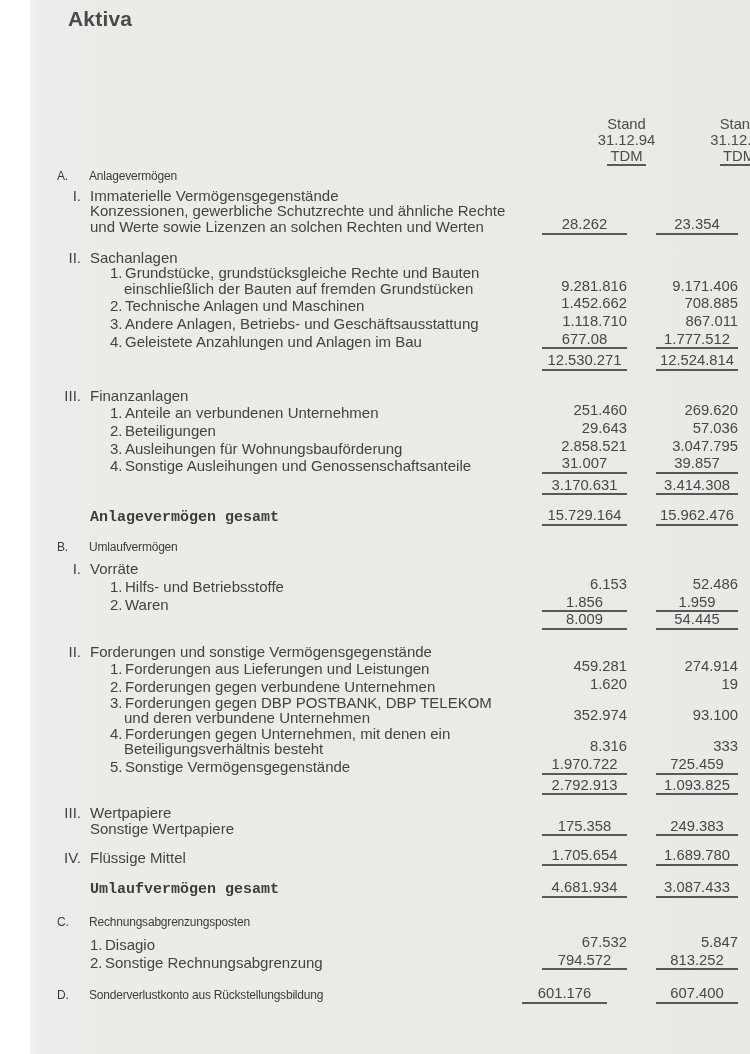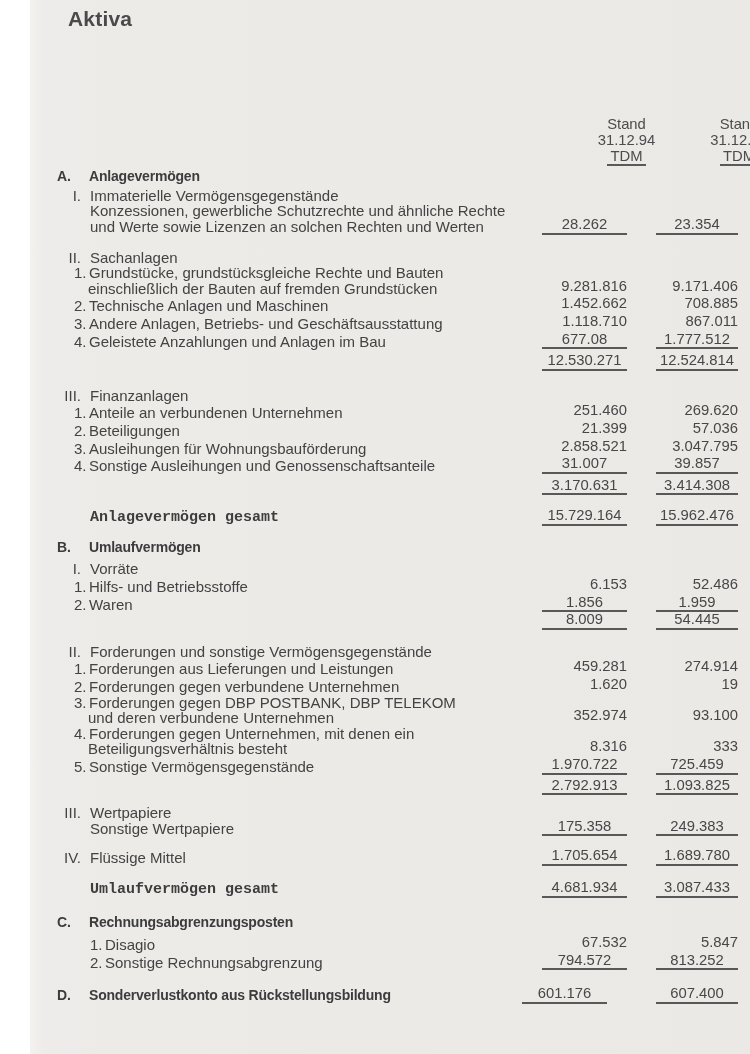--- a/index.html
+++ b/index.html
@@ -25,29 +25,29 @@
   .hcol { width:85px; margin-right:29px; text-align:center; }
   .hcol.hc2 { width:82px; margin-right:0; }
   .hl { font-size:14.8px; line-height:15.8px; color:#4c4c4c; white-space:nowrap; }
   .unit { display:inline-block; border-bottom:2px solid #5a5a5a; padding:0 3px 0 3px; }
   
   .rows { margin-top:2px; }
   .row { display:flex; align-items:flex-end; padding-right:42px; }
   .lbl { flex:1; min-width:0; }
   .ln { font-size:15px; line-height:15.6px; min-height:15.6px; white-space:nowrap; }
   .section .ln, .section-val .ln {
-    font-weight:bold; font-size:14px; line-height:16.5px;
+    font-weight:normal; font-size:12px; line-height:16.5px;
     letter-spacing:-.2px; color:#3c3c3c;
   }
   .section .lbl, .section-val .lbl { padding-left:27px; }
   .section .pfx, .section-val .pfx { display:inline-block; width:32px; }
   .sub .lbl { padding-left:25px; }
   .sub .pfx { display:inline-block; width:26px; text-align:right; margin-right:9px; }
   .sub .cont { margin-left:35px; }
-  .item .lbl { padding-left:44px; }
+  .item .lbl { padding-left:80px; }
   .item .pfx { display:inline-block; min-width:13px; margin-right:2px; }
   .item .cont { margin-left:14px; }
   .item2 .lbl { padding-left:60px; }
   .item2 .pfx { display:inline-block; min-width:13px; margin-right:2px; }
   .gesamt .lbl { padding-left:60px;font-family:Liberation Mono, monospace; }
   .gesamt .ln { font-weight:bold; font-size:15px; color:#3d3d3d; }
   .val {
     width:85px; text-align:right; white-space:nowrap;
     font-size:14.8px; line-height:15.6px; color:#474747;
     border-bottom:2px solid transparent;
@@ -142,21 +142,21 @@
         <div class="lbl">
           <div class="ln"><span class="pfx">1.</span><span>Anteile an verbundenen Unternehmen</span></div>
         </div>
         <div class="val v1">251.460</div>
         <div class="val v2">269.620</div>
       </div>
       <div class="row item">
         <div class="lbl">
           <div class="ln"><span class="pfx">2.</span><span>Beteiligungen</span></div>
         </div>
-        <div class="val v1">21.399</div>
+        <div class="val v1">29.643</div>
         <div class="val v2">57.036</div>
       </div>
       <div class="row item">
         <div class="lbl">
           <div class="ln"><span class="pfx">3.</span><span>Ausleihungen für Wohnungsbauförderung</span></div>
         </div>
         <div class="val v1">2.858.521</div>
         <div class="val v2">3.047.795</div>
       </div>
       <div class="row item">

